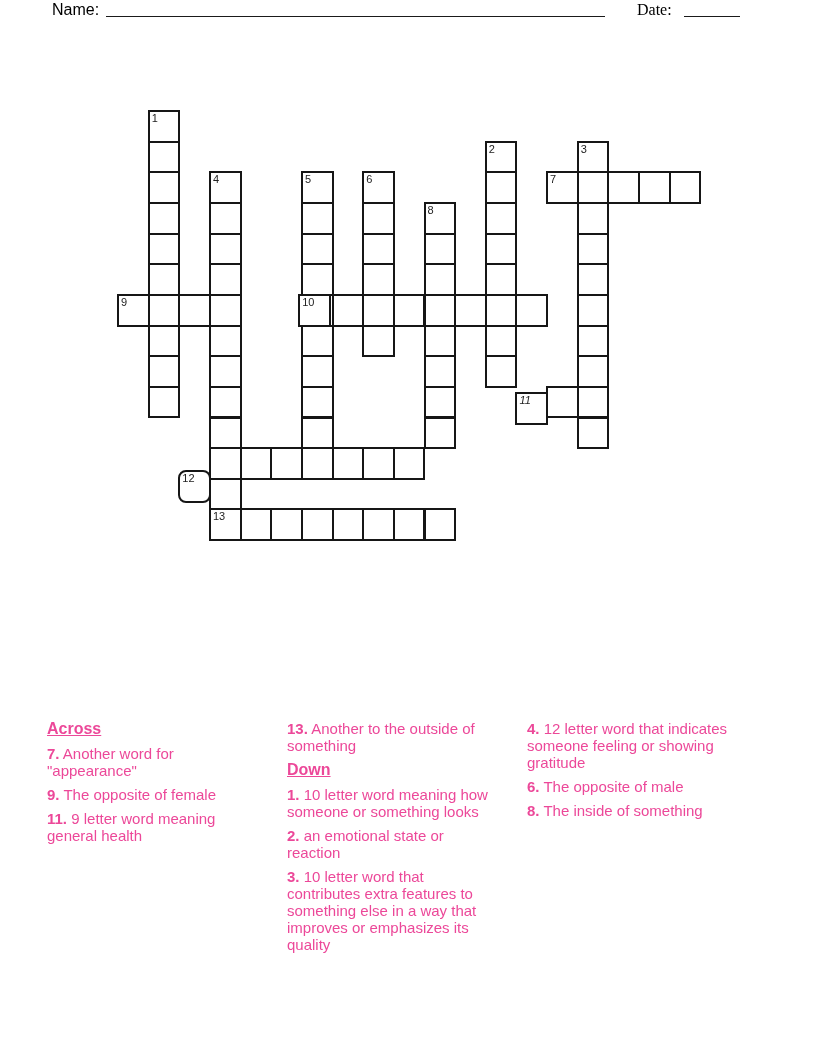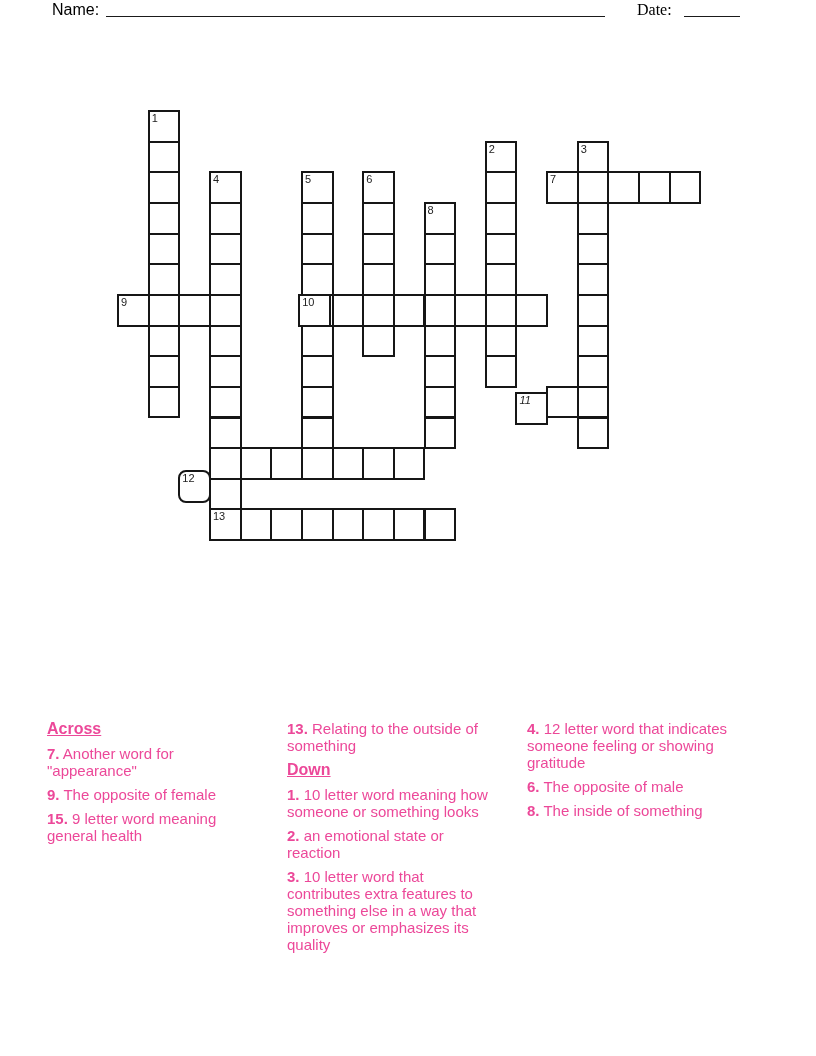--- a/index.html
+++ b/index.html
@@ -186,24 +186,24 @@
       <div class="cell" style="left: 362.2px; top: 508.45px;"></div>
       <div class="cell" style="left: 392.85px; top: 508.45px;"></div>
       <div class="cell" style="left: 423.5px; top: 508.45px;"></div>
     </div>
 
   <div>
     <div class="clue-col" id="clue-col-1">
         <div class="clue-heading">Across</div>
         <div class="clue"><b>7.</b><span> Another word for "appearance"</span></div>
         <div class="clue"><b>9.</b><span> The opposite of female</span></div>
-        <div class="clue"><b>15.</b><span> 9 letter word meaning general health</span></div>
+        <div class="clue"><b>11.</b><span> 9 letter word meaning general health</span></div>
       </div>
     <div class="clue-col" id="clue-col-2">
-        <div class="clue"><b>13.</b><span> Relating to the outside of something</span></div>
+        <div class="clue"><b>13.</b><span> Another to the outside of something</span></div>
         <div class="clue-heading">Down</div>
         <div class="clue"><b>1.</b><span> 10 letter word meaning how someone or something looks</span></div>
         <div class="clue"><b>2.</b><span> an emotional state or reaction</span></div>
         <div class="clue"><b>3.</b><span> 10 letter word that contributes extra features to something else in a way that improves or emphasizes its quality</span></div>
       </div>
     <div class="clue-col" id="clue-col-3">
         <div class="clue"><b>4.</b><span> 12 letter word that indicates someone feeling or showing gratitude</span></div>
         <div class="clue"><b>6.</b><span> The opposite of male</span></div>
         <div class="clue"><b>8.</b><span> The inside of something</span></div>
       </div>

